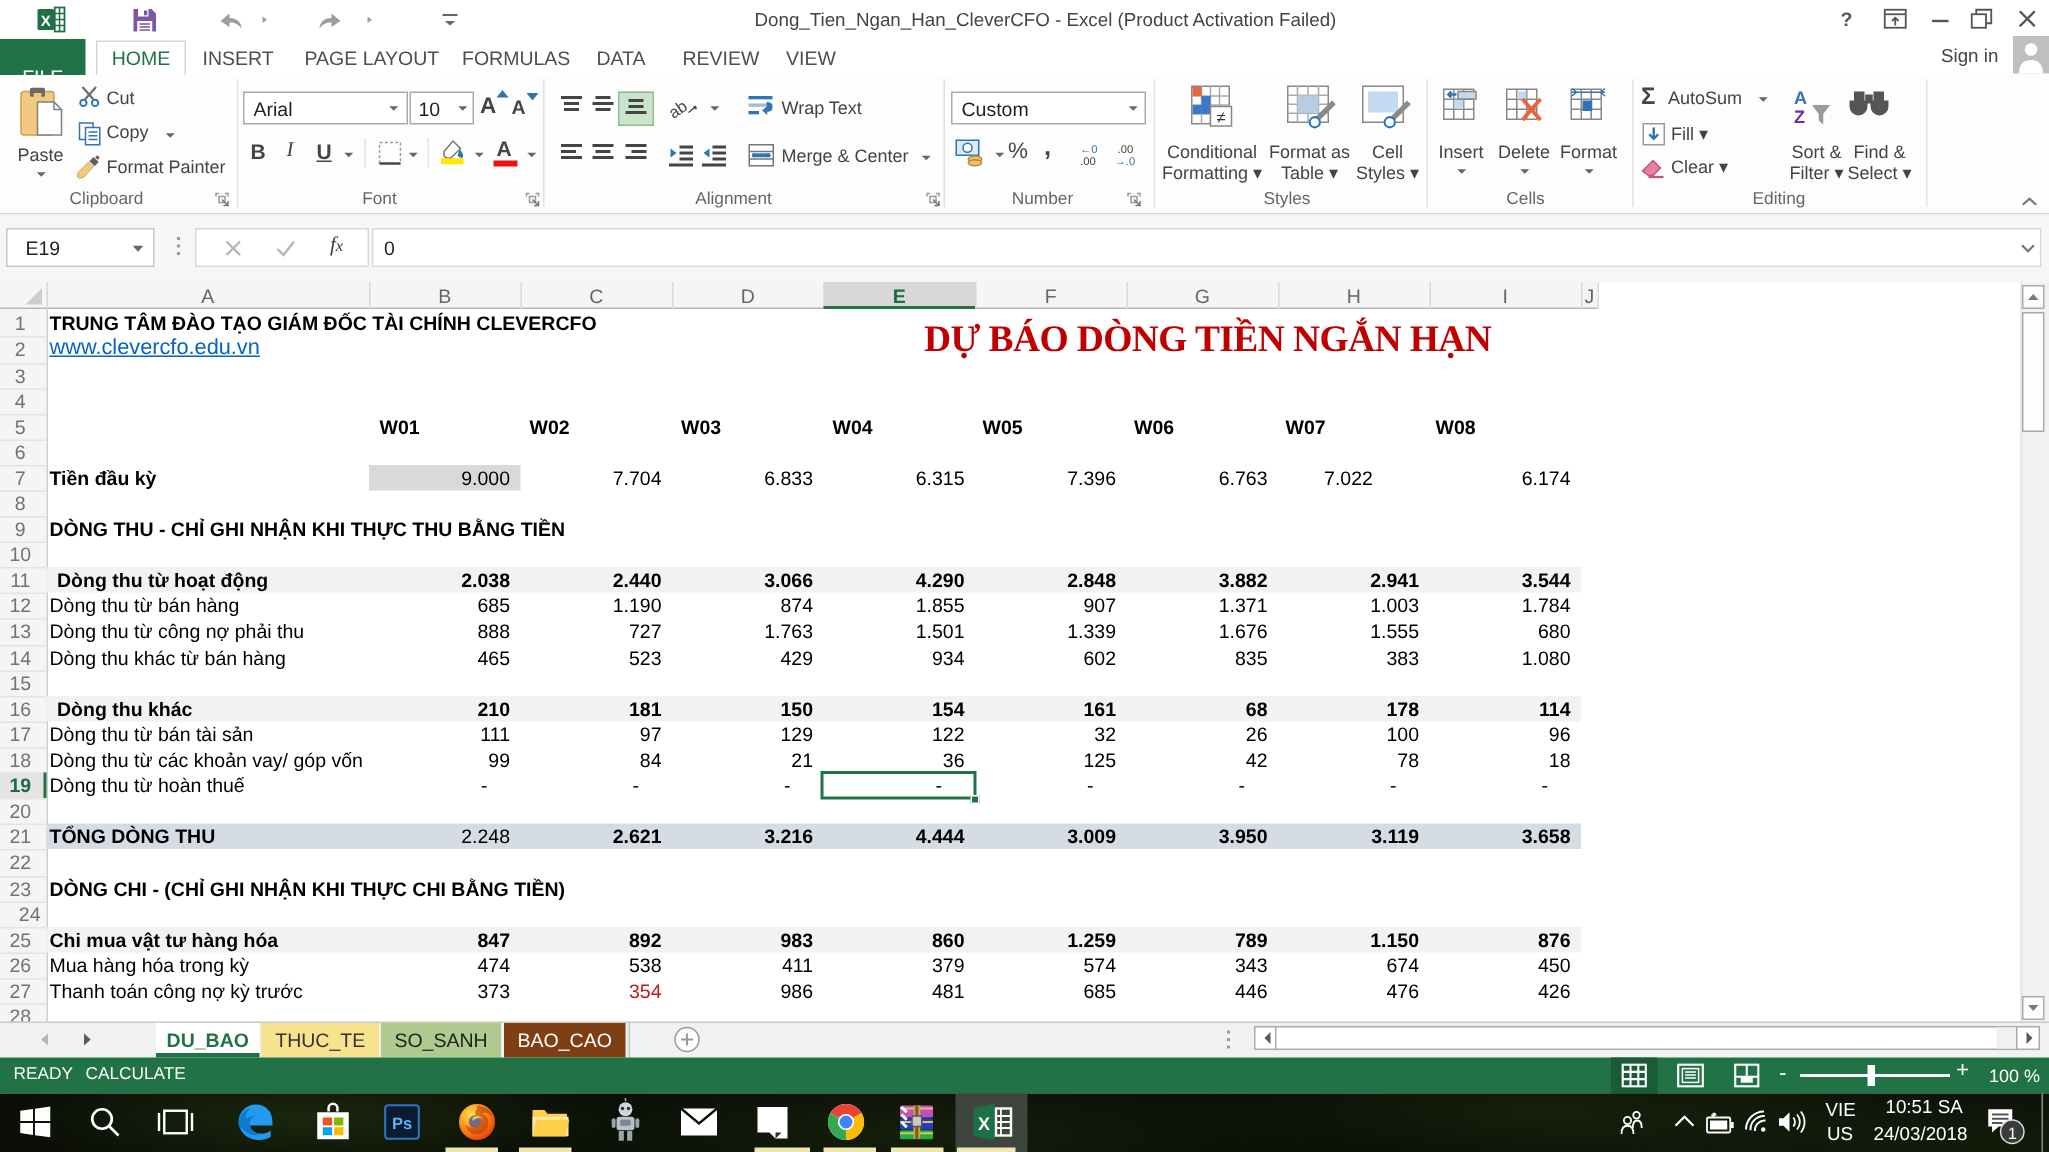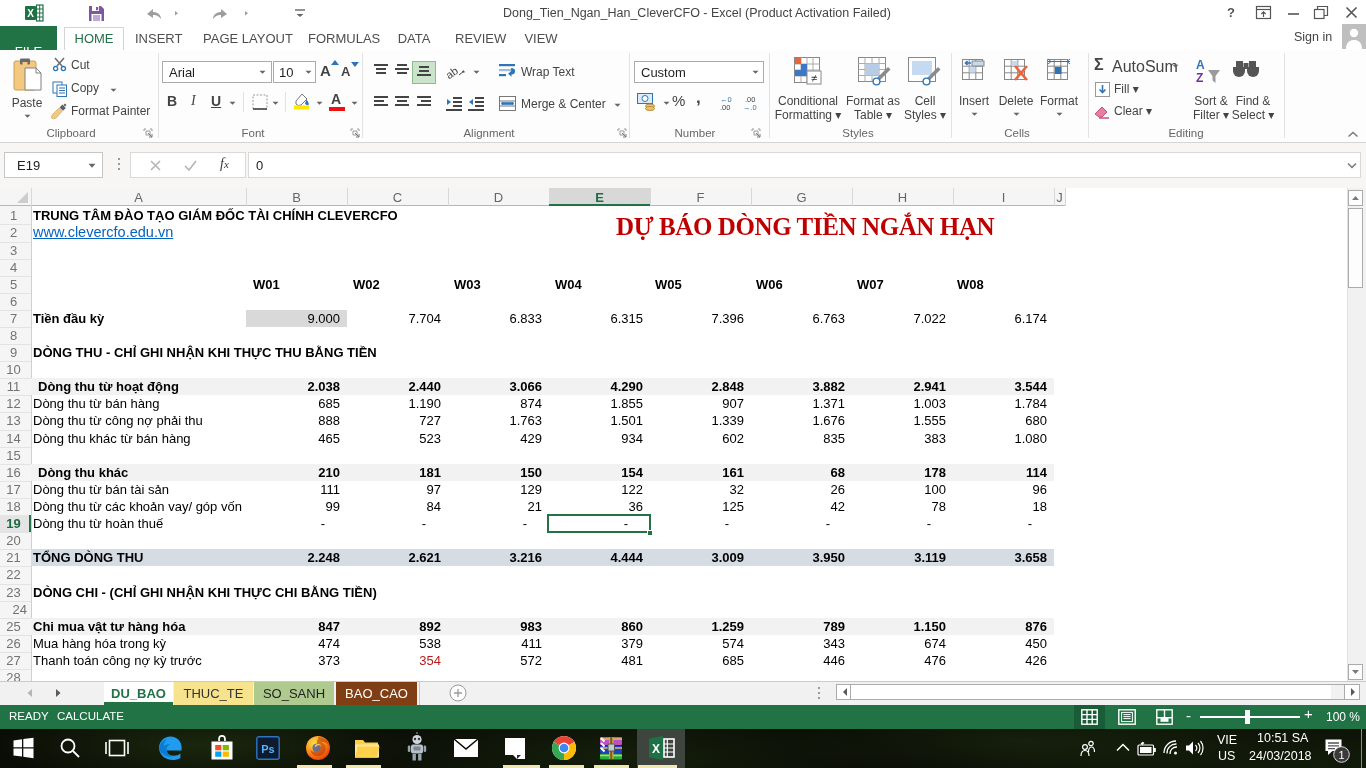--- a/index.html
+++ b/index.html
@@ -56,21 +56,21 @@
 <div class="ab" style="left:0;top:26px;width:1366px;height:24px;background:#fff"></div>
 <div class="ab" style="left:0;top:26px;width:57px;height:24px;background:#217346"></div>
 <div class="tx" style="left:0px;top:44px;width:57px;text-align:center;font-size:13px;color:#fff">FILE</div>
 <div class="ab" style="left:64px;top:27px;width:60px;height:24px;background:#fff;border:1px solid #d5d5d5;border-bottom:none"></div>
 <div class="tx" style="left:64px;top:31px;width:60px;text-align:center;font-size:13px;color:#217346">HOME</div>
 <div class="tx" style="left:135px;top:31px;width:46px;text-align:center;font-size:13px;color:#4e4e4e">INSERT</div>
 <div class="tx" style="left:203px;top:31px;width:82px;text-align:center;font-size:13px;color:#4e4e4e">PAGE LAYOUT</div>
 <div class="tx" style="left:308px;top:31px;width:68px;text-align:center;font-size:13px;color:#4e4e4e">FORMULAS</div>
 <div class="tx" style="left:396px;top:31px;width:36px;text-align:center;font-size:13px;color:#4e4e4e">DATA</div>
 <div class="tx" style="left:455px;top:31px;width:46px;text-align:center;font-size:13px;color:#4e4e4e">REVIEW</div>
-<div class="tx" style="left:524px;top:31px;width:34px;text-align:center;font-size:13px;color:#4e4e4e">VIEW</div>
+<div class="tx" style="left:524px;top:31px;width:34px;text-align:left;font-size:13px;color:#4e4e4e">VIEW</div>
 <div class="tx" style="left:1294px;top:30px;font-size:12.5px;color:#444">Sign in</div>
 <div class="ab" style="left:1342px;top:24px;width:24px;height:25px;background:#bfbfbf"></div>
 <svg width="24" height="25" style="left:1342px;top:24px" viewBox="0 0 24 25">
  <circle cx="12" cy="9" r="4.2" fill="#fff"></circle>
  <path d="M4 25 C4 18 8 16 12 16 C16 16 20 18 20 25 Z" fill="#fff"></path>
 </svg>
 
 <div class="ab" style="left:0;top:50px;width:1366px;height:93px;background:#fdfdfd;border-bottom:1px solid #d4d4d4"></div>
 
 <svg width="30" height="36" style="left:13px;top:58px" viewBox="0 0 30 36">
@@ -342,21 +342,21 @@
 <svg width="7" height="5" style="left:1013px;top:112px" viewBox="0 0 7 5">
       <path d="M0.5 0.8 l3 3 3-3z" fill="#666"></path>
     </svg>
 <svg width="7" height="5" style="left:1056px;top:112px" viewBox="0 0 7 5">
       <path d="M0.5 0.8 l3 3 3-3z" fill="#666"></path>
     </svg>
 <div class="tx" style="left:977px;top:127px;width:80px;text-align:center;font-size:11.5px;color:#666">Cells</div>
 <div class="ab" style="left:1088px;top:53px;width:1px;height:85px;background:#e2e2e2"></div>
 
 <div class="tx" style="left:1094px;top:56px;font-size:16px;color:#444;font-weight:bold">Σ</div>
-<div class="tx" style="left:1112px;top:58px;font-size:16px;color:#444">AutoSum</div>
+<div class="tx" style="left:1112px;top:58px;font-size:12px;color:#444">AutoSum</div>
 <svg width="7" height="5" style="left:1172px;top:64px" viewBox="0 0 7 5">
       <path d="M0.5 0.8 l3 3 3-3z" fill="#666"></path>
     </svg>
 
 <svg width="15" height="15" style="left:1095px;top:82px" viewBox="0 0 15 15">
 <rect x="0.5" y="0.5" width="14" height="14" fill="#fff" stroke="#999"></rect>
 <path d="M7.5 3 v7 M4.5 7.5 l3 3 3-3" stroke="#2e75b6" stroke-width="1.6" fill="none"></path>
     </svg>
 <div class="tx" style="left:1114px;top:82px;font-size:12px;color:#444">Fill ▾</div>
 <svg width="16" height="14" style="left:1094px;top:105px" viewBox="0 0 16 14">
@@ -506,21 +506,21 @@
 <div class="tx" style="left:857px;top:276px;height:17px;line-height:17px;font-size:13px;font-weight:bold;color:#000">W07</div>
 <div class="tx" style="left:957px;top:276px;height:17px;line-height:17px;font-size:13px;font-weight:bold;color:#000">W08</div>
 <div class="ab" style="left:246px;top:310px;width:101px;height:17px;background:#d9d9d9"></div>
 <div class="tx" style="left:33px;top:310px;height:17px;line-height:17px;font-size:13px;color:#000;font-weight:bold">Tiền đầu kỳ</div>
 <div class="tx" style="left:246px;top:310px;width:94px;height:17px;line-height:17px;text-align:right;font-size:13px;color:#000;font-weight:normal">9.000</div>
 <div class="tx" style="left:347px;top:310px;width:94px;height:17px;line-height:17px;text-align:right;font-size:13px;color:#000;font-weight:normal">7.704</div>
 <div class="tx" style="left:448px;top:310px;width:94px;height:17px;line-height:17px;text-align:right;font-size:13px;color:#000;font-weight:normal">6.833</div>
 <div class="tx" style="left:549px;top:310px;width:94px;height:17px;line-height:17px;text-align:right;font-size:13px;color:#000;font-weight:normal">6.315</div>
 <div class="tx" style="left:650px;top:310px;width:94px;height:17px;line-height:17px;text-align:right;font-size:13px;color:#000;font-weight:normal">7.396</div>
 <div class="tx" style="left:751px;top:310px;width:94px;height:17px;line-height:17px;text-align:right;font-size:13px;color:#000;font-weight:normal">6.763</div>
-<div class="tx" style="left:852px;top:310px;width:94px;height:17px;line-height:17px;text-align:right;font-size:13px;color:#000;font-weight:normal">7.022</div>
+<div class="tx" style="left:852px;top:310px;width:94px;height:17px;line-height:17px;text-align:center;font-size:13px;color:#000;font-weight:normal">7.022</div>
 <div class="tx" style="left:953px;top:310px;width:94px;height:17px;line-height:17px;text-align:right;font-size:13px;color:#000;font-weight:normal">6.174</div>
 <div class="tx" style="left:33px;top:344px;height:17px;line-height:17px;font-size:13px;color:#000;font-weight:bold">DÒNG THU - CHỈ GHI NHẬN KHI THỰC THU BẰNG TIỀN</div>
 <div class="ab" style="left:31px;top:378px;width:1023px;height:17px;background:#f2f2f2"></div>
 <div class="tx" style="left:38px;top:378px;height:17px;line-height:17px;font-size:13px;color:#000;font-weight:bold">Dòng thu từ hoạt động</div>
 <div class="tx" style="left:246px;top:378px;width:94px;height:17px;line-height:17px;text-align:right;font-size:13px;color:#000;font-weight:bold">2.038</div>
 <div class="tx" style="left:347px;top:378px;width:94px;height:17px;line-height:17px;text-align:right;font-size:13px;color:#000;font-weight:bold">2.440</div>
 <div class="tx" style="left:448px;top:378px;width:94px;height:17px;line-height:17px;text-align:right;font-size:13px;color:#000;font-weight:bold">3.066</div>
 <div class="tx" style="left:549px;top:378px;width:94px;height:17px;line-height:17px;text-align:right;font-size:13px;color:#000;font-weight:bold">4.290</div>
 <div class="tx" style="left:650px;top:378px;width:94px;height:17px;line-height:17px;text-align:right;font-size:13px;color:#000;font-weight:bold">2.848</div>
 <div class="tx" style="left:751px;top:378px;width:94px;height:17px;line-height:17px;text-align:right;font-size:13px;color:#000;font-weight:bold">3.882</div>
@@ -585,21 +585,21 @@
 <div class="tx" style="left:246px;top:515px;width:79px;height:17px;line-height:17px;text-align:right;font-size:13px;color:#000">-</div>
 <div class="tx" style="left:347px;top:515px;width:79px;height:17px;line-height:17px;text-align:right;font-size:13px;color:#000">-</div>
 <div class="tx" style="left:448px;top:515px;width:79px;height:17px;line-height:17px;text-align:right;font-size:13px;color:#000">-</div>
 <div class="tx" style="left:549px;top:515px;width:79px;height:17px;line-height:17px;text-align:right;font-size:13px;color:#000">-</div>
 <div class="tx" style="left:650px;top:515px;width:79px;height:17px;line-height:17px;text-align:right;font-size:13px;color:#000">-</div>
 <div class="tx" style="left:751px;top:515px;width:79px;height:17px;line-height:17px;text-align:right;font-size:13px;color:#000">-</div>
 <div class="tx" style="left:852px;top:515px;width:79px;height:17px;line-height:17px;text-align:right;font-size:13px;color:#000">-</div>
 <div class="tx" style="left:953px;top:515px;width:79px;height:17px;line-height:17px;text-align:right;font-size:13px;color:#000">-</div>
 <div class="ab" style="left:31px;top:549px;width:1023px;height:17px;background:#d6dce4"></div>
 <div class="tx" style="left:33px;top:549px;height:17px;line-height:17px;font-size:13px;color:#000;font-weight:bold">TỔNG DÒNG THU</div>
-<div class="tx" style="left:246px;top:549px;width:94px;height:17px;line-height:17px;text-align:right;font-size:13px;color:#000;font-weight:bold">2.248</div>
+<div class="tx" style="left:246px;top:549px;width:94px;height:17px;line-height:17px;text-align:right;font-size:13px;color:#000;font-weight:normal">2.248</div>
 <div class="tx" style="left:347px;top:549px;width:94px;height:17px;line-height:17px;text-align:right;font-size:13px;color:#000;font-weight:bold">2.621</div>
 <div class="tx" style="left:448px;top:549px;width:94px;height:17px;line-height:17px;text-align:right;font-size:13px;color:#000;font-weight:bold">3.216</div>
 <div class="tx" style="left:549px;top:549px;width:94px;height:17px;line-height:17px;text-align:right;font-size:13px;color:#000;font-weight:bold">4.444</div>
 <div class="tx" style="left:650px;top:549px;width:94px;height:17px;line-height:17px;text-align:right;font-size:13px;color:#000;font-weight:bold">3.009</div>
 <div class="tx" style="left:751px;top:549px;width:94px;height:17px;line-height:17px;text-align:right;font-size:13px;color:#000;font-weight:bold">3.950</div>
 <div class="tx" style="left:852px;top:549px;width:94px;height:17px;line-height:17px;text-align:right;font-size:13px;color:#000;font-weight:bold">3.119</div>
 <div class="tx" style="left:953px;top:549px;width:94px;height:17px;line-height:17px;text-align:right;font-size:13px;color:#000;font-weight:bold">3.658</div>
 <div class="tx" style="left:33px;top:584px;height:17px;line-height:17px;font-size:13px;color:#000;font-weight:bold">DÒNG CHI - (CHỈ GHI NHẬN KHI THỰC CHI BẰNG TIỀN)</div>
 <div class="ab" style="left:31px;top:618px;width:1023px;height:17px;background:#f2f2f2"></div>
 <div class="tx" style="left:33px;top:618px;height:17px;line-height:17px;font-size:13px;color:#000;font-weight:bold">Chi mua vật tư hàng hóa</div>
@@ -616,21 +616,21 @@
 <div class="tx" style="left:347px;top:635px;width:94px;height:17px;line-height:17px;text-align:right;font-size:13px;color:#000;font-weight:normal">538</div>
 <div class="tx" style="left:448px;top:635px;width:94px;height:17px;line-height:17px;text-align:right;font-size:13px;color:#000;font-weight:normal">411</div>
 <div class="tx" style="left:549px;top:635px;width:94px;height:17px;line-height:17px;text-align:right;font-size:13px;color:#000;font-weight:normal">379</div>
 <div class="tx" style="left:650px;top:635px;width:94px;height:17px;line-height:17px;text-align:right;font-size:13px;color:#000;font-weight:normal">574</div>
 <div class="tx" style="left:751px;top:635px;width:94px;height:17px;line-height:17px;text-align:right;font-size:13px;color:#000;font-weight:normal">343</div>
 <div class="tx" style="left:852px;top:635px;width:94px;height:17px;line-height:17px;text-align:right;font-size:13px;color:#000;font-weight:normal">674</div>
 <div class="tx" style="left:953px;top:635px;width:94px;height:17px;line-height:17px;text-align:right;font-size:13px;color:#000;font-weight:normal">450</div>
 <div class="tx" style="left:33px;top:652px;height:17px;line-height:17px;font-size:13px;color:#000;font-weight:normal">Thanh toán công nợ kỳ trước</div>
 <div class="tx" style="left:246px;top:652px;width:94px;height:17px;line-height:17px;text-align:right;font-size:13px;color:#000;font-weight:normal">373</div>
 <div class="tx" style="left:347px;top:652px;width:94px;height:17px;line-height:17px;text-align:right;font-size:13px;color:#b91c1c;font-weight:normal">354</div>
-<div class="tx" style="left:448px;top:652px;width:94px;height:17px;line-height:17px;text-align:right;font-size:13px;color:#000;font-weight:normal">572</div>
+<div class="tx" style="left:448px;top:652px;width:94px;height:17px;line-height:17px;text-align:right;font-size:13px;color:#000;font-weight:normal">986</div>
 <div class="tx" style="left:549px;top:652px;width:94px;height:17px;line-height:17px;text-align:right;font-size:13px;color:#000;font-weight:normal">481</div>
 <div class="tx" style="left:650px;top:652px;width:94px;height:17px;line-height:17px;text-align:right;font-size:13px;color:#000;font-weight:normal">685</div>
 <div class="tx" style="left:751px;top:652px;width:94px;height:17px;line-height:17px;text-align:right;font-size:13px;color:#000;font-weight:normal">446</div>
 <div class="tx" style="left:852px;top:652px;width:94px;height:17px;line-height:17px;text-align:right;font-size:13px;color:#000;font-weight:normal">476</div>
 <div class="tx" style="left:953px;top:652px;width:94px;height:17px;line-height:17px;text-align:right;font-size:13px;color:#000;font-weight:normal">426</div>
 <div class="ab" style="left:547px;top:514px;width:104px;height:19px;border:2px solid #217346"></div>
 <div class="ab" style="left:647px;top:530px;width:6px;height:6px;background:#217346;border:1px solid #fff"></div>
 
 <div class="ab" style="left:1347px;top:188px;width:19px;height:493px;background:#f1f1f1;border-left:1px solid #e0e0e0"></div>
 <div class="ab" style="left:1348px;top:190px;width:15px;height:16px;background:#fdfdfd;border:1px solid #ababab"></div>

